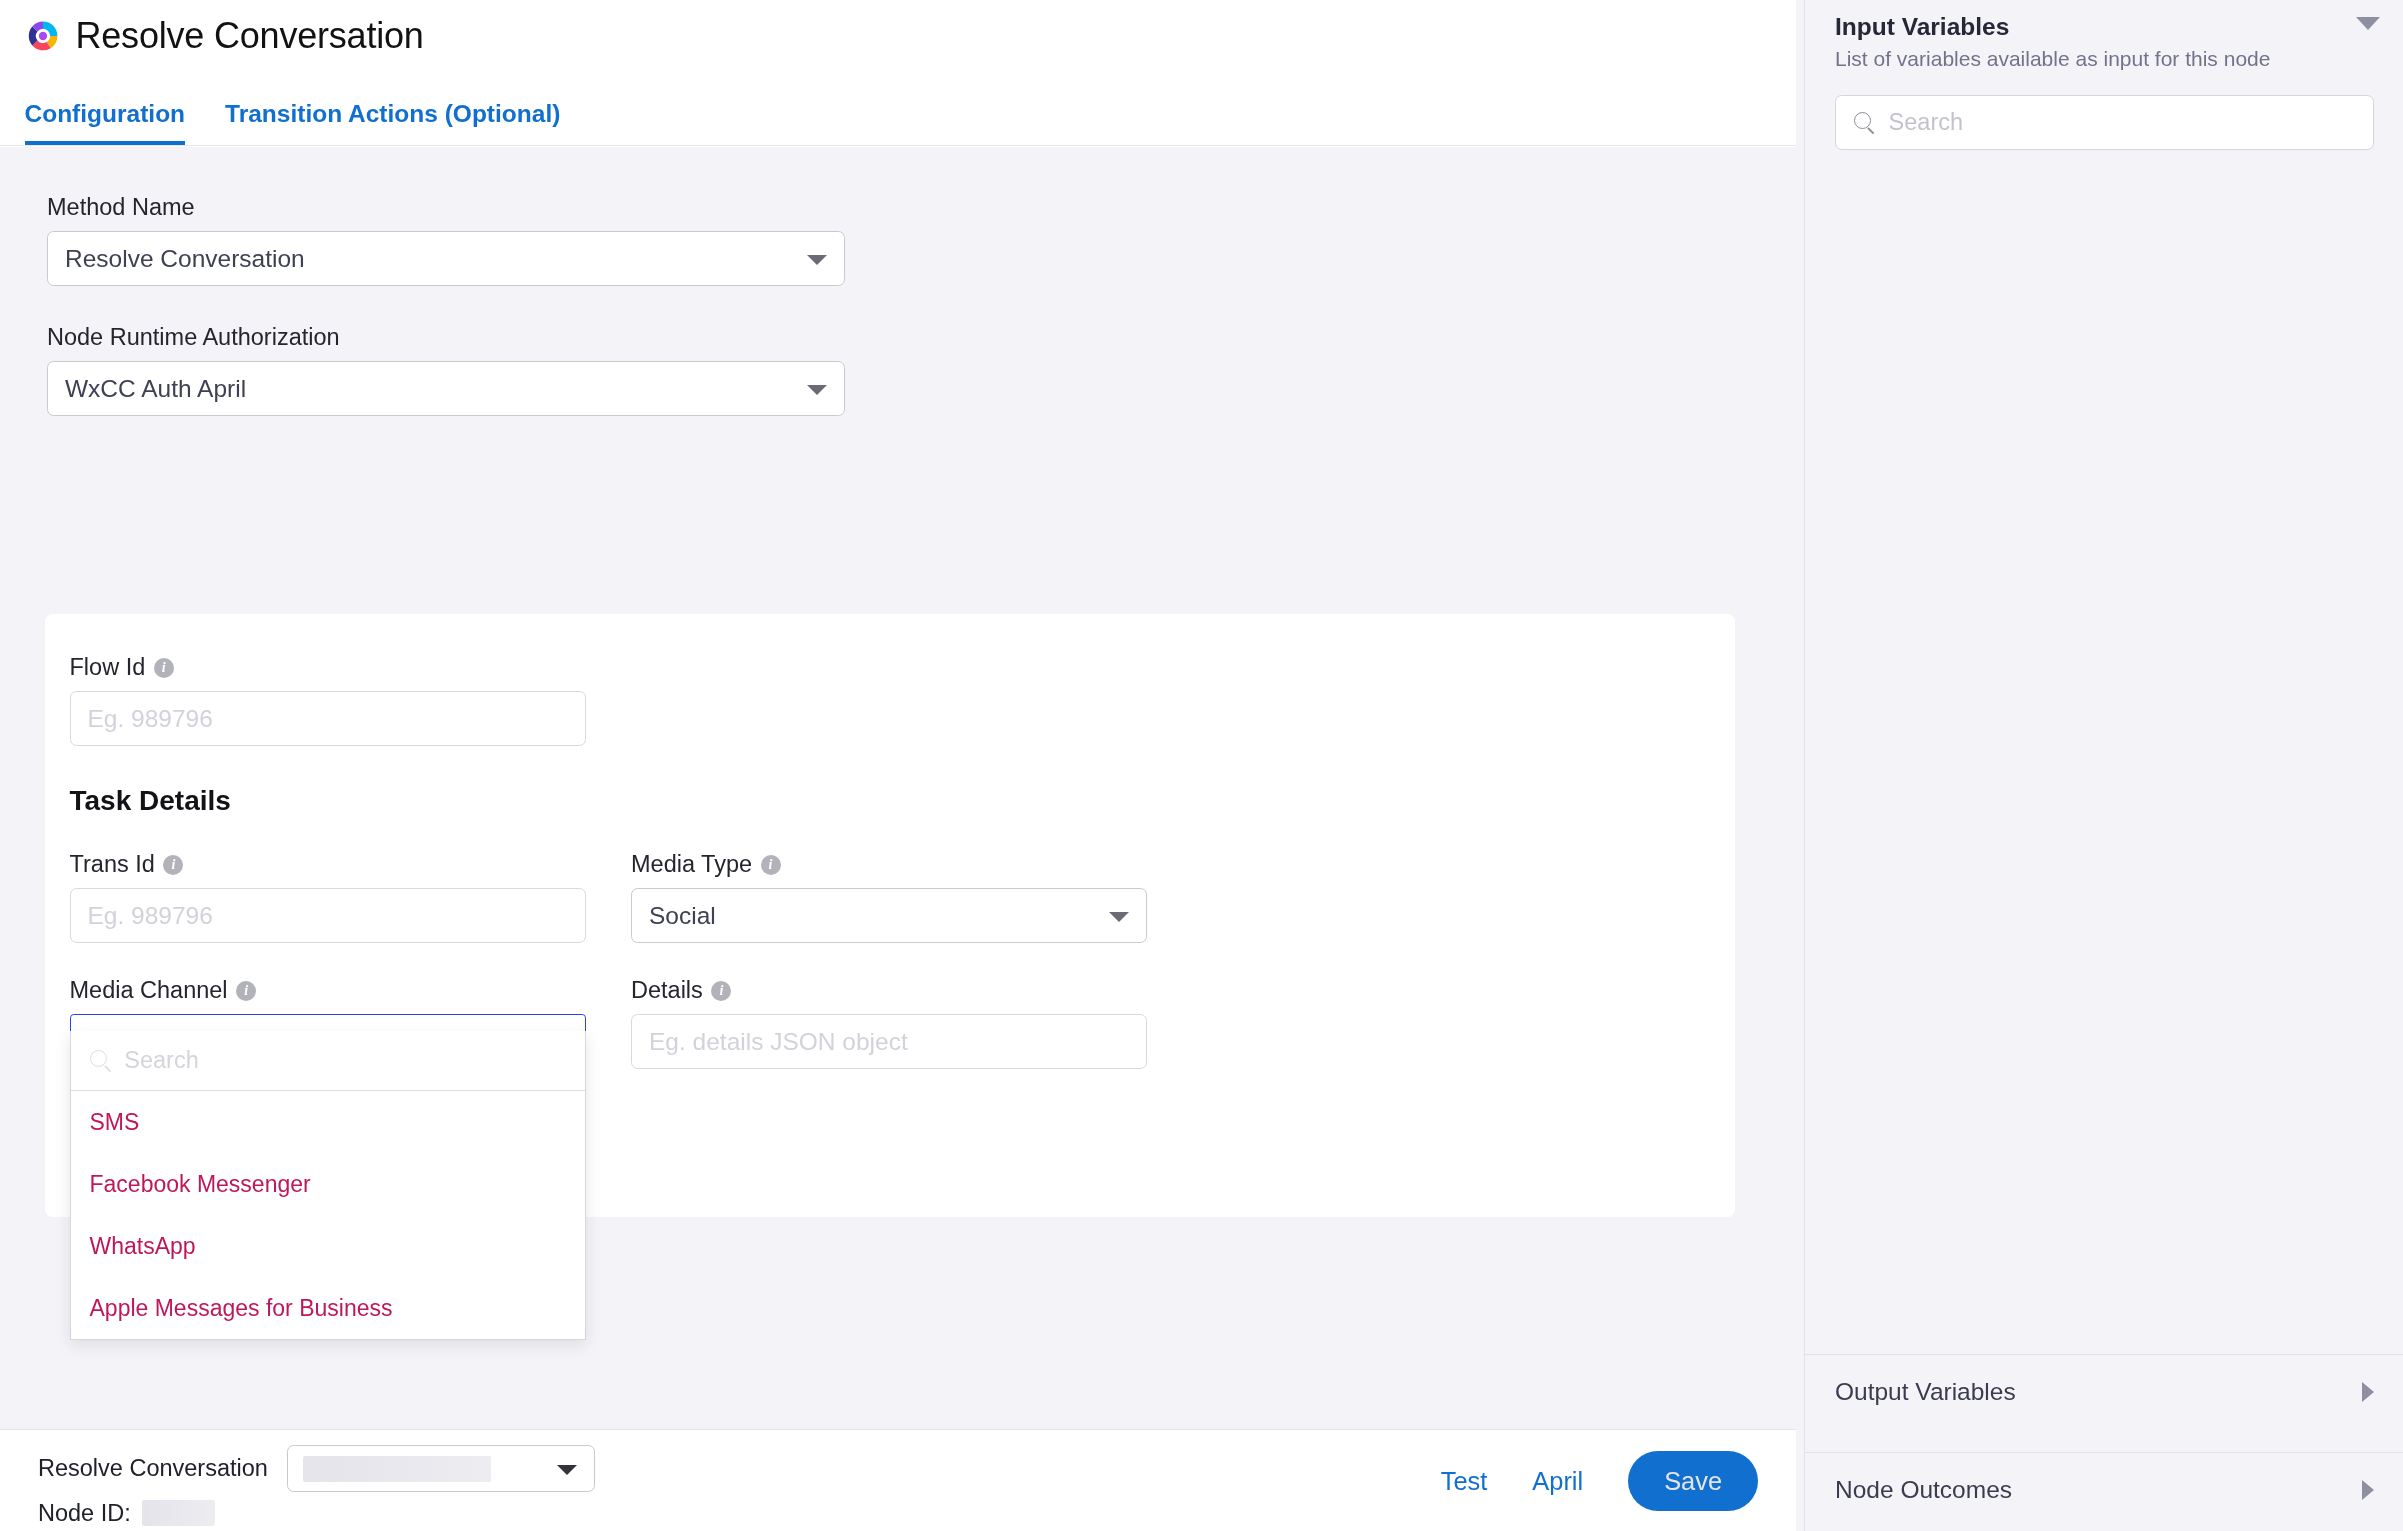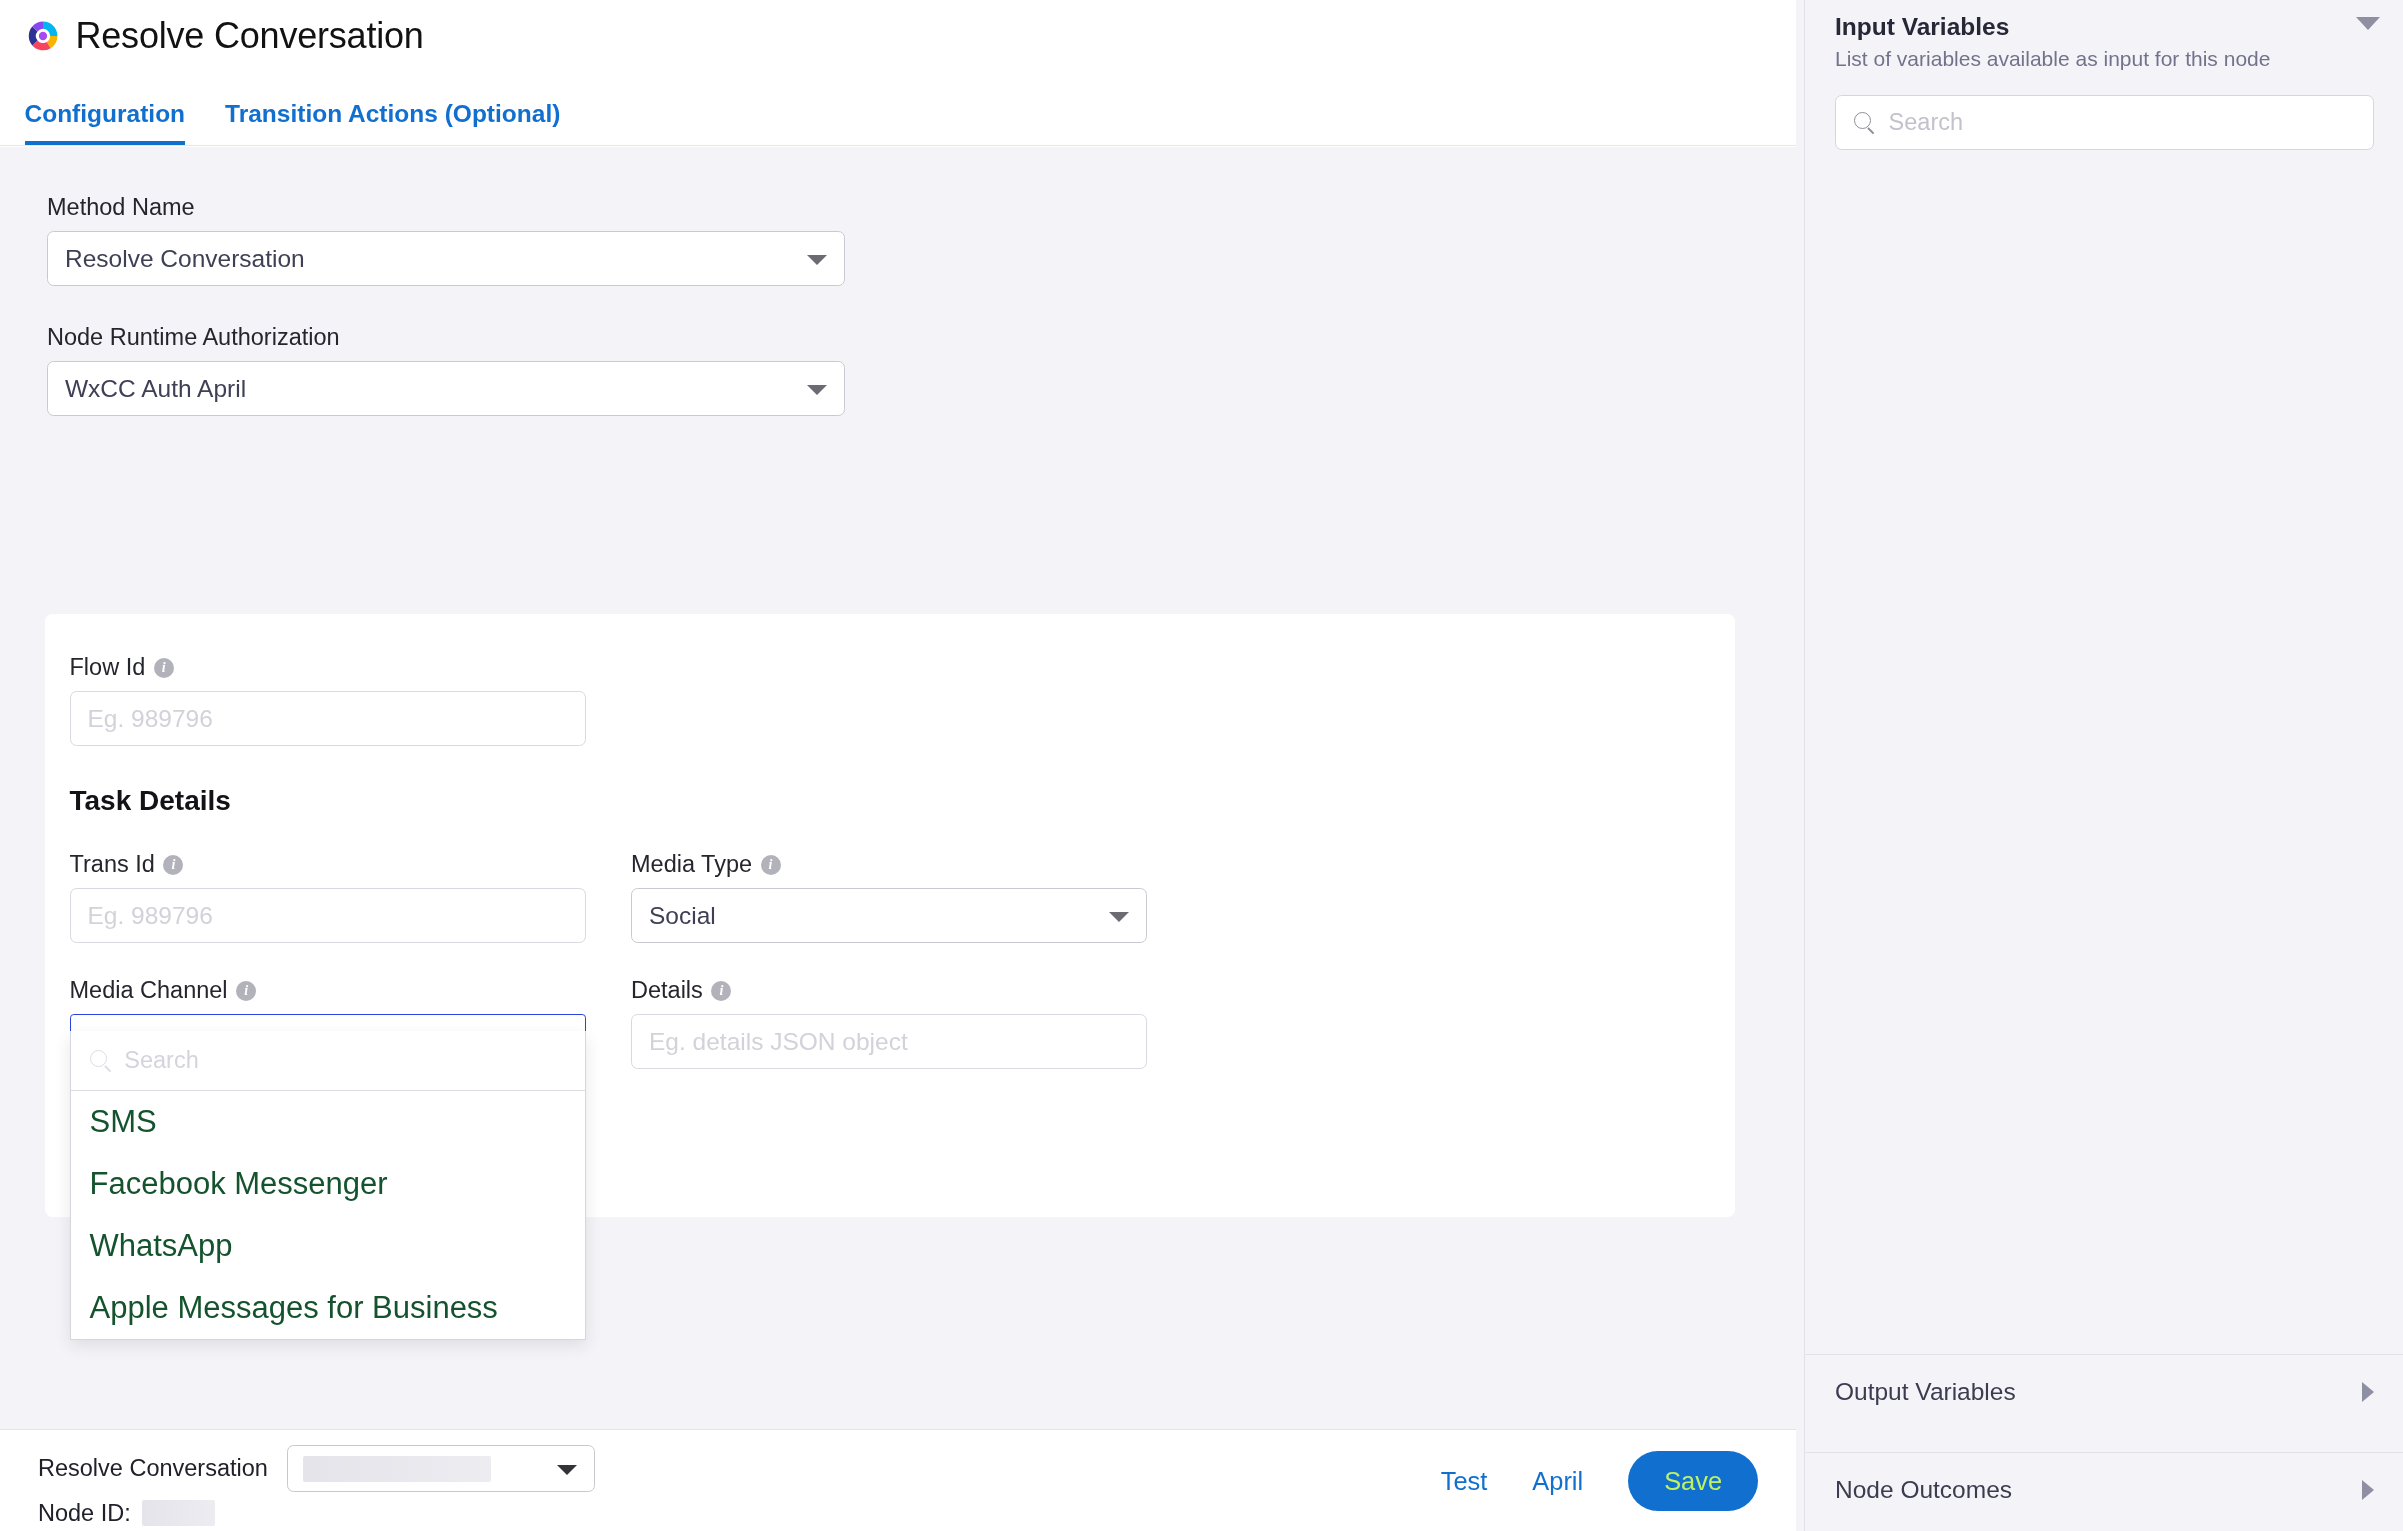--- a/index.html
+++ b/index.html
@@ -154,21 +154,21 @@
   .search-glyph::after {
     content: ""; position: absolute; left: 15px; top: 16px;
     width: 7.5px; height: 1.9px; background: #dddde4;
     transform: rotate(45deg); transform-origin: left center;
   }
   .search-glyph.dark::before { border-color: #8e8e99; }
   .search-glyph.dark::after { background: #8e8e99; }
   #media-channel-search-text { font-size: 23.5px; color: #d4d4dc; }
   .menu-option {
     height: 62px; display: flex; align-items: center;
-    padding: 0 19px; font-size: 31px; color: #14532d;
+    padding: 0 19px; font-size: 23px; color: #be185d;
     cursor: pointer;
   }
 
   
   #footer-bar {
     position: absolute; left: 0; top: 1429px;
     width: 1796px; height: 102px;
     background: #ffffff;
     border-top: 0.9px solid #e3e3ea;
   }
@@ -199,21 +199,21 @@
   #footer-actions {
     position: absolute; right: 38px; top: 0; height: 102px;
     display: flex; align-items: center; gap: 45px;
   }
   .link-button {
     font-size: 25.4px; color: #1170cf; background: none;
     border: none; cursor: pointer; font-family: inherit;
     padding: 0;
   }
   #save-button {
-    background: #1170cf; color: #bef264;
+    background: #1170cf; color: #e5e5e5;
     font-size: 25.4px; border: none; border-radius: 32px;
     padding: 7px 36px; height: 60px; cursor: pointer;
     font-family: inherit;
   }
 
   
   #sidebar {
     position: absolute; left: 1804px; top: 0;
     width: 599px; height: 1531px;
     background: #f4f4f8;

